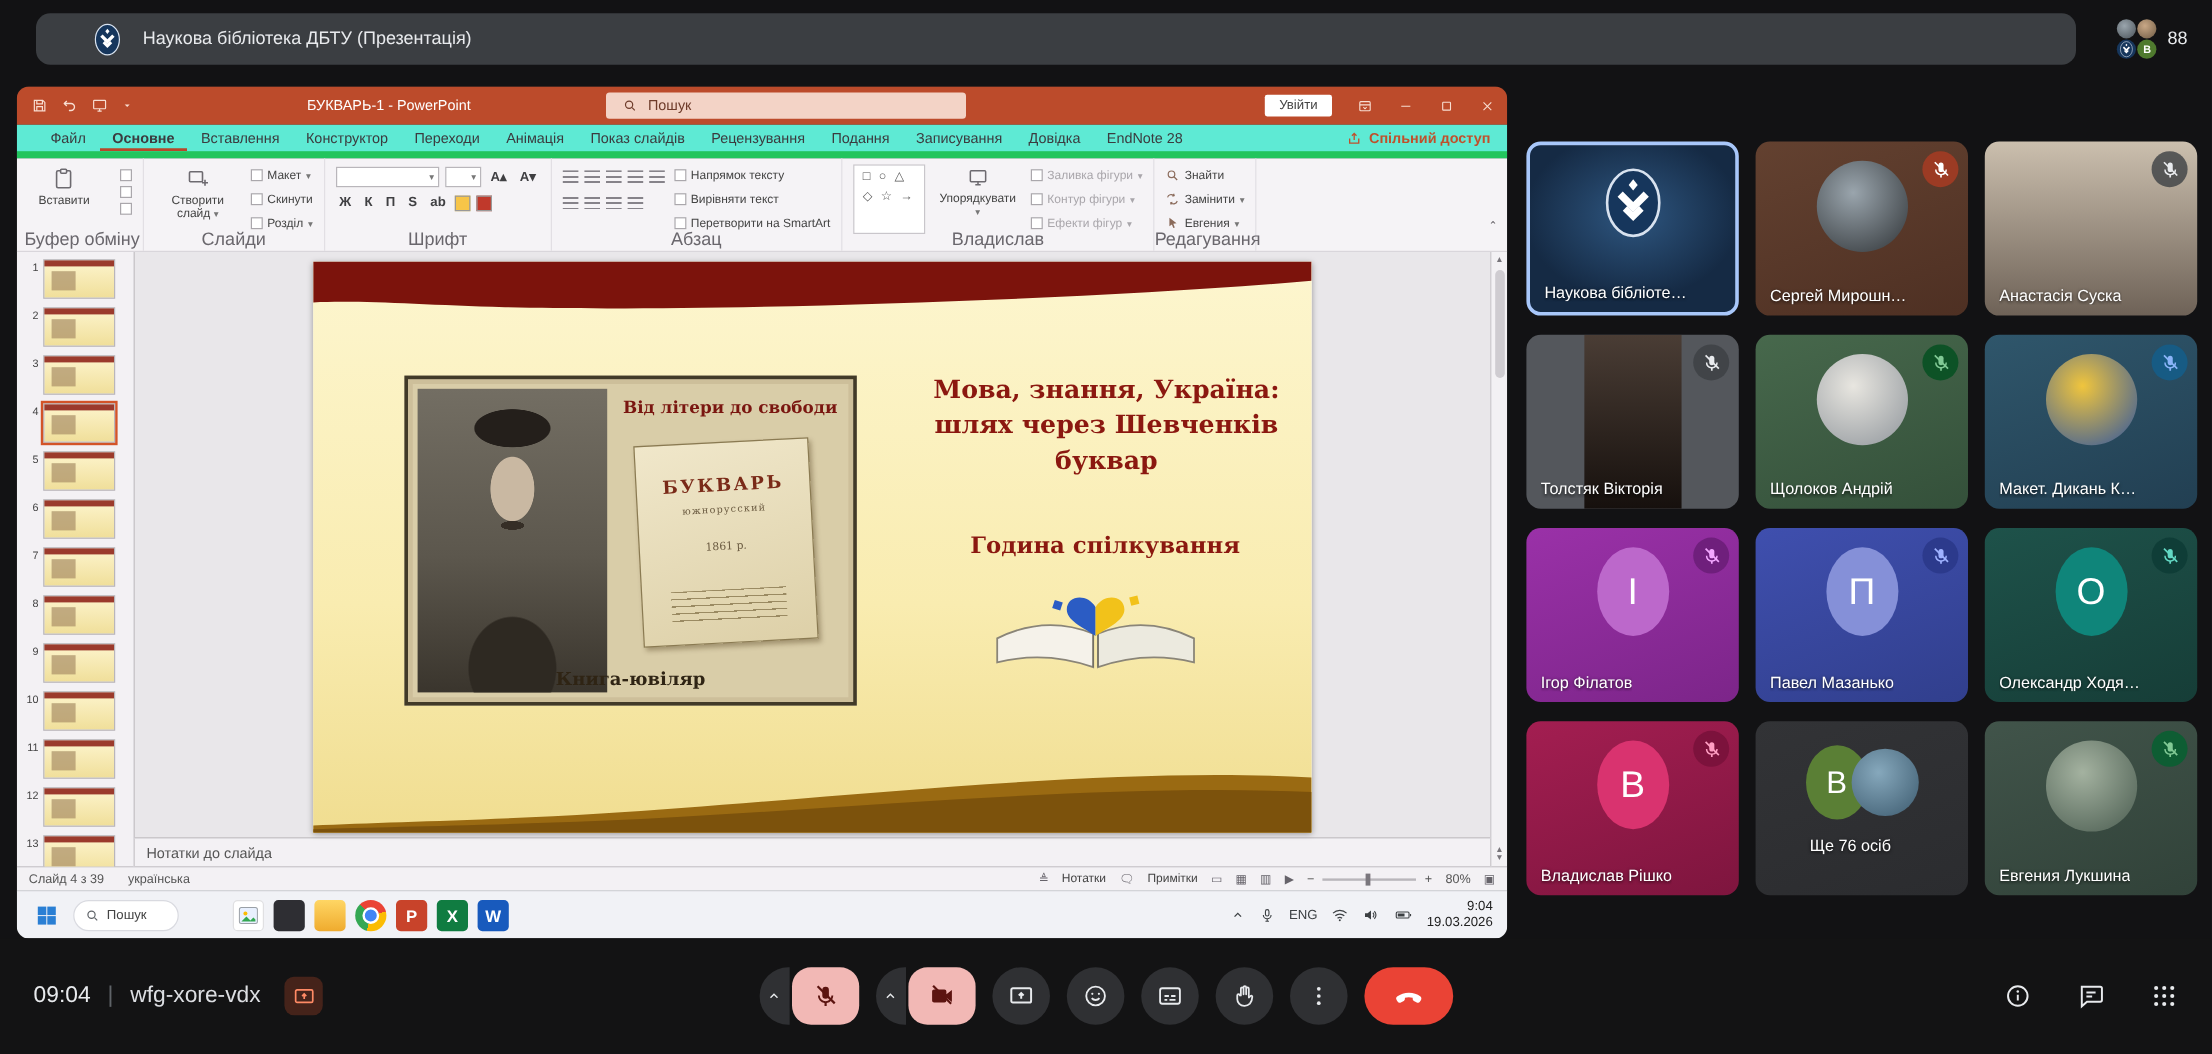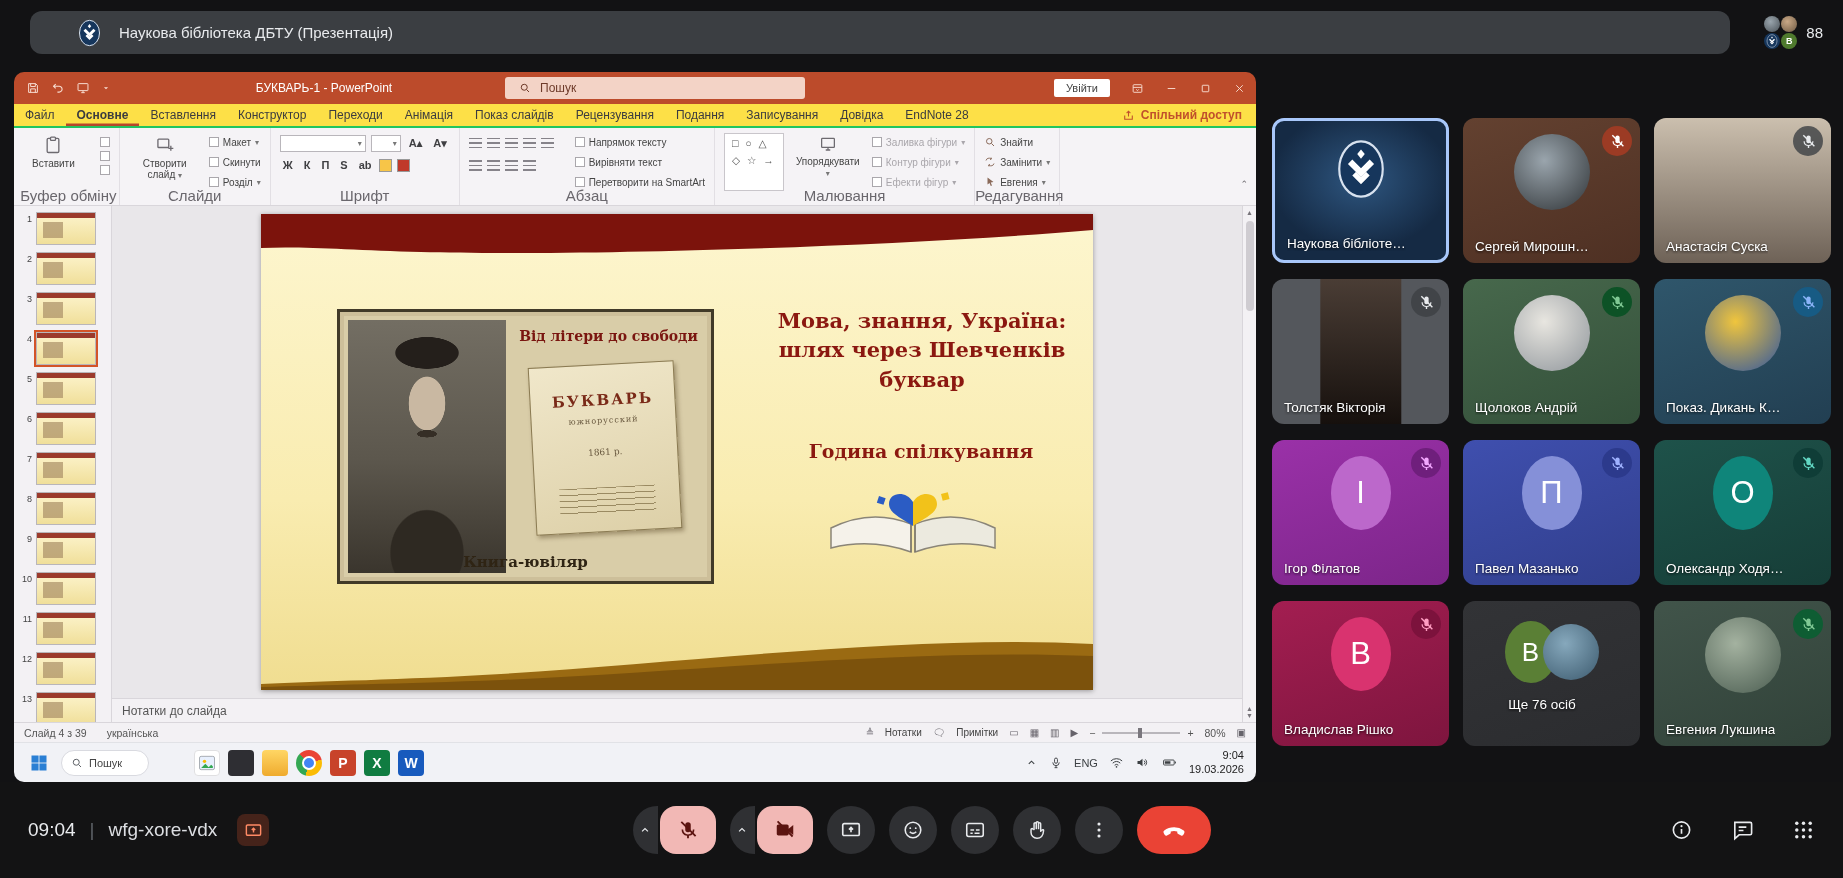--- a/index.html
+++ b/index.html
@@ -24,21 +24,21 @@
   .ttl{flex:0 0 32px;background:#bc4b2b;display:flex;align-items:center;position:relative;color:#f8ded2}
   .qat{display:flex;align-items:center;gap:11px;padding-left:12px;z-index:2}
   .qat .ic{color:#f8ded2}
   .ppt-title{position:absolute;left:150px;width:320px;text-align:center;font-size:12px;color:#fff;white-space:nowrap}
   .ppt-search{position:absolute;left:491px;top:5px;width:300px;height:22px;background:#f3d3c6;border-radius:3px;display:flex;align-items:center;gap:9px;padding-left:14px;color:#6e3b2a;font-size:12px}
   .ttl-right{position:absolute;right:0;top:0;height:32px;display:flex;align-items:center}
   .signin{background:#fff;color:#444;font-size:11px;border:none;border-radius:2px;padding:3px 12px;margin-right:10px;font-family:inherit}
   .wc{width:34px;height:32px;display:flex;align-items:center;justify-content:center;color:#f8ded2}
   .wc .ic{width:13px;height:13px}
 
-  .tabs-row{flex:0 0 24px;background:#fde047;display:flex;align-items:flex-end;padding-left:0;position:relative;border-bottom:2px solid #22c55e}
+  .tabs-row{flex:0 0 24px;background:#5eead4;display:flex;align-items:flex-end;padding-left:17px;position:relative;border-bottom:6px solid #22c55e}
   .tab{font-size:12px;color:#3b3b3f;padding:4px 11px;white-space:nowrap}
   .tab.active{font-weight:bold;box-shadow:inset 0 -2.5px 0 #b7472a}
   .share-btn{position:absolute;right:14px;bottom:4px;display:flex;align-items:center;gap:6px;color:#c0502c;font-size:12px;font-weight:bold}
   .share-btn .ic{width:13px;height:13px}
 
   .ribbon{flex:0 0 78px;background:#f5f3f6;border-bottom:1px solid #d9d6db;display:flex;padding-left:4px;position:relative}
   .rb-g{position:relative;border-right:1px solid #e2dfe4;padding:5px 9px 14px;display:flex;gap:8px;align-items:flex-start}
   .rb-label{position:absolute;bottom:1px;left:0;right:0;text-align:center;font-size:15px;color:#6a676d;white-space:nowrap}
   .big-btn{display:flex;flex-direction:column;align-items:center;gap:3px;font-size:10px;color:#444;padding:2px 5px;text-align:center;max-width:72px}
   .big-btn .ic{color:#6d6a70}
@@ -360,21 +360,21 @@
                 <span class="glyph-btn">S</span>
                 <span class="glyph-btn">ab</span>
                 <span class="chip" style="background:#f7c548"></span>
                 <span class="chip" style="background:#c0392b"></span>
               </div>
             </div>
           </div>
           <div class="rb-label">Шрифт</div>
         </div>
         <div class="rb-g">
-          <div style="display:flex;gap:21px">
+          <div style="display:flex;gap:8px">
             <div class="col">
               <div class="row">
                 <span class="li"></span>
                 <span class="li"></span>
                 <span class="li"></span>
                 <span class="li"></span>
                 <span class="li"></span>
               </div>
               <div class="row">
                 <span class="li"></span>
@@ -426,21 +426,21 @@
                 <span>Контур фігури</span> 
                 <span class="crt">▾</span>
               </div>
               <div class="sm gray">
                 <span class="mini"></span>
                 <span>Ефекти фігур</span> 
                 <span class="crt">▾</span>
               </div>
             </div>
           </div>
-          <div class="rb-label">Малювання</div>
+          <div class="rb-label">Владислав</div>
         </div>
         <div class="rb-g">
           <div style="display:flex;gap:8px">
             <div class="col">
               <div class="sm">
                 <span class="ic" style="width:12px;height:12px">
                   <svg viewBox="0 0 24 24" fill="none" stroke="currentColor" stroke-width="2">
                     <circle cx="10.5" cy="10.5" r="5.5"></circle>
                     <path d="M15 15l5 5"></path>
                   </svg>
@@ -723,21 +723,21 @@
       <div class="mic" style="background: rgb(13, 82, 38); color: rgb(129, 201, 149);">
         <svg viewBox="0 0 24 24" fill="currentColor">
           <path d="M12 14.5a3 3 0 0 0 3-3v-5a3 3 0 1 0-6 0v5a3 3 0 0 0 3 3z"></path>
           <path d="M17.3 11.5a5.3 5.3 0 0 1-10.6 0H5a7 7 0 0 0 6 6.9V21h2v-2.6a7 7 0 0 0 6-6.9z"></path>
           <path d="M4 3.8 5.4 2.4 21 18l-1.4 1.4z"></path>
         </svg>
       </div>
     </div>
     <div class="tile" style="background: linear-gradient(160deg, rgb(47, 86, 107), rgb(34, 63, 82));">
       <span class="circ av" style="background:radial-gradient(circle at 40% 35%,#f0c53d,#2f55a0)"></span>
-      <div class="name">Показ. Дикань К…</div>
+      <div class="name">Макет. Дикань К…</div>
       <div class="mic" style="background: rgb(23, 91, 132); color: rgb(138, 180, 248);">
         <svg viewBox="0 0 24 24" fill="currentColor">
           <path d="M12 14.5a3 3 0 0 0 3-3v-5a3 3 0 1 0-6 0v5a3 3 0 0 0 3 3z"></path>
           <path d="M17.3 11.5a5.3 5.3 0 0 1-10.6 0H5a7 7 0 0 0 6 6.9V21h2v-2.6a7 7 0 0 0 6-6.9z"></path>
           <path d="M4 3.8 5.4 2.4 21 18l-1.4 1.4z"></path>
         </svg>
       </div>
     </div>
     <div class="tile" style="background: linear-gradient(160deg, rgb(154, 49, 168), rgb(124, 37, 137));">
       <span class="circ init" style="background:#bc68cb">І</span>

